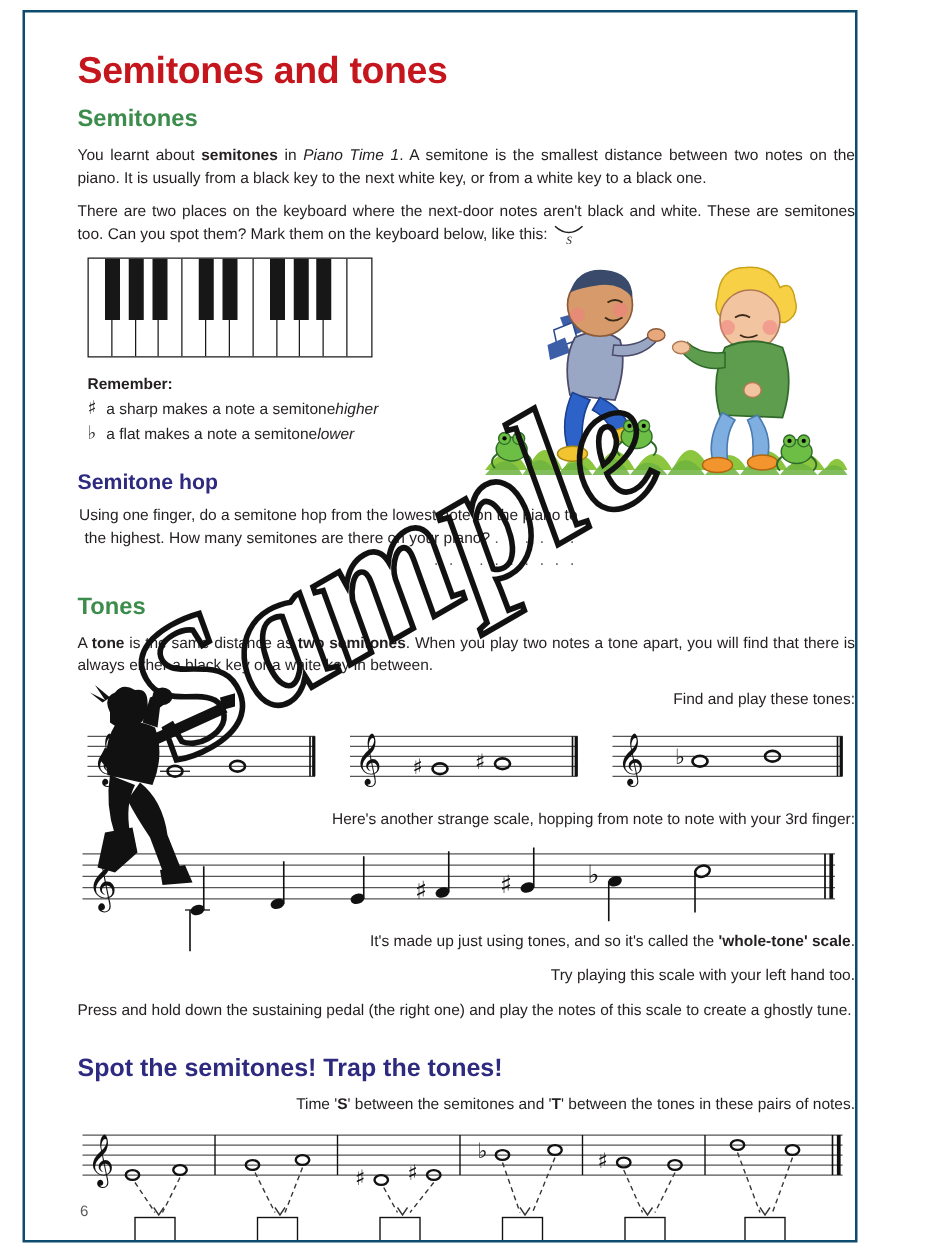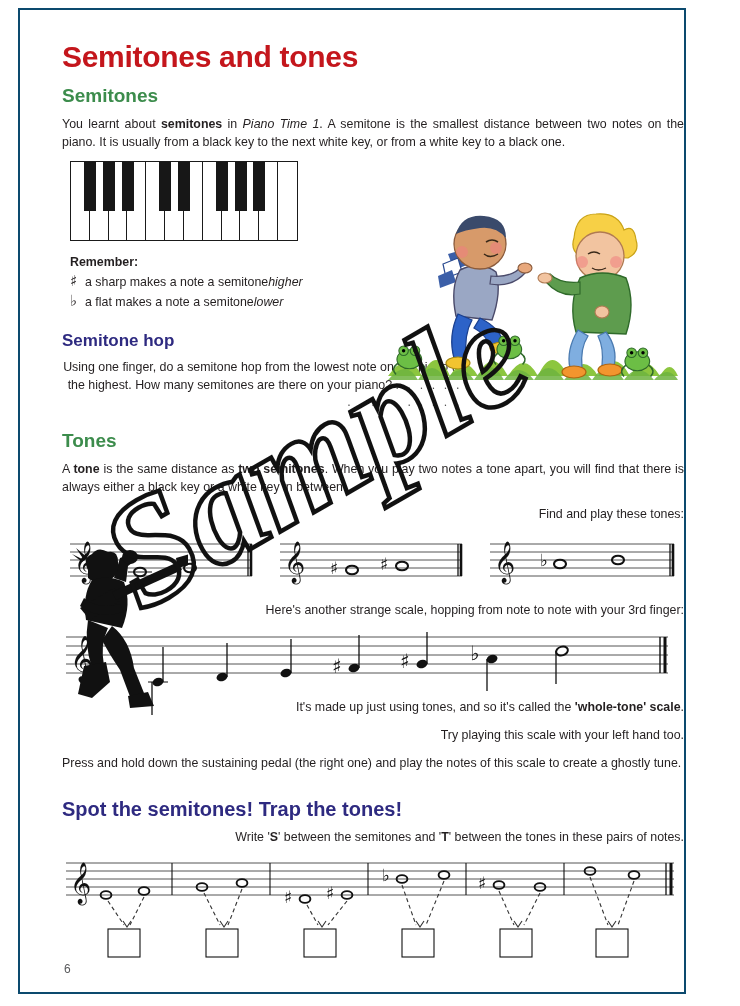--- a/index.html
+++ b/index.html
@@ -241,20 +241,28 @@
   </div>
 
   <div class="content">
 
     <h1 class="title">Semitones and tones</h1>
 
     <h2 class="section-green">Semitones</h2>
 
     <p class="body"><span>You learnt about </span><span class="b">semitones</span><span> in </span><span class="i">Piano Time 1</span><span>. A semitone is the smallest distance between two notes on the piano. It is usually from a black key to the next white key, or from a white key to a black one.</span></p>
 
+    <p class="body"><span>There are two places on the keyboard where the next-door notes aren't black and white. These are semitones too. Can you spot them? Mark them on the keyboard below, like this:</span>
+      <span style="display:inline-block;position:relative;width:26px;height:10px;vertical-align:middle;">
+        <svg width="26" height="16" viewBox="0 0 26 16" style="position:absolute;left:0;top:-4px;overflow:visible;">
+          <path d="M2 2 Q13 12 24 2" stroke="#231f20" stroke-width="1.3" fill="none"></path>
+          <text x="11" y="16" font-family="Liberation Serif, serif" font-size="9" font-style="italic" fill="#231f20">S</text>
+        </svg>
+      </span>
+    </p>
 
     <div class="keyboard-wrap">
       <div class="keyboard" id="keyboard">
           <div class="wkey" style="left: 0px; width: 18.8333px;"></div>
           <div class="wkey" style="left: 18.8333px; width: 18.8333px;"></div>
           <div class="wkey" style="left: 37.6667px; width: 18.8333px;"></div>
           <div class="wkey" style="left: 56.5px; width: 18.8333px;"></div>
           <div class="wkey" style="left: 75.3333px; width: 18.8333px;"></div>
           <div class="wkey" style="left: 94.1667px; width: 18.8333px;"></div>
           <div class="wkey" style="left: 113px; width: 18.8333px;"></div>
@@ -404,21 +412,21 @@
     </div>
 
     <p class="body nojust"><span>It's made up just using tones, and so it's called the </span><span class="b">'whole-tone' scale</span><span>.</span></p>
 
     <p class="body nojust">Try playing this scale with your left hand too.</p>
 
     <p class="body">Press and hold down the sustaining pedal (the right one) and play the notes of this scale to create a ghostly tune.</p>
 
     <h3 class="section-purple" style="margin-top:26px;font-size:20px;">Spot the semitones! Trap the tones!</h3>
 
-    <p class="body nojust"><span>Write '</span><span class="b">S</span><span>' between the semitones and '</span><span class="b">T</span><span>' between the tones in these pairs of notes.</span></p>
+    <p class="body nojust"><span>Time '</span><span class="b">S</span><span>' between the semitones and '</span><span class="b">T</span><span>' between the tones in these pairs of notes.</span></p>
 
     <div class="stave-row">
       <svg class="stave" width="620" height="105" viewBox="0 0 620 105">
         <g stroke="#555" stroke-width="1">
           <line x1="4" y1="6" x2="612" y2="6"></line>
             <line x1="4" y1="14" x2="612" y2="14"></line>
           <line x1="4" y1="22" x2="612" y2="22"></line>
             <line x1="4" y1="30" x2="612" y2="30"></line>
           <line x1="4" y1="38" x2="612" y2="38"></line>
         </g>

